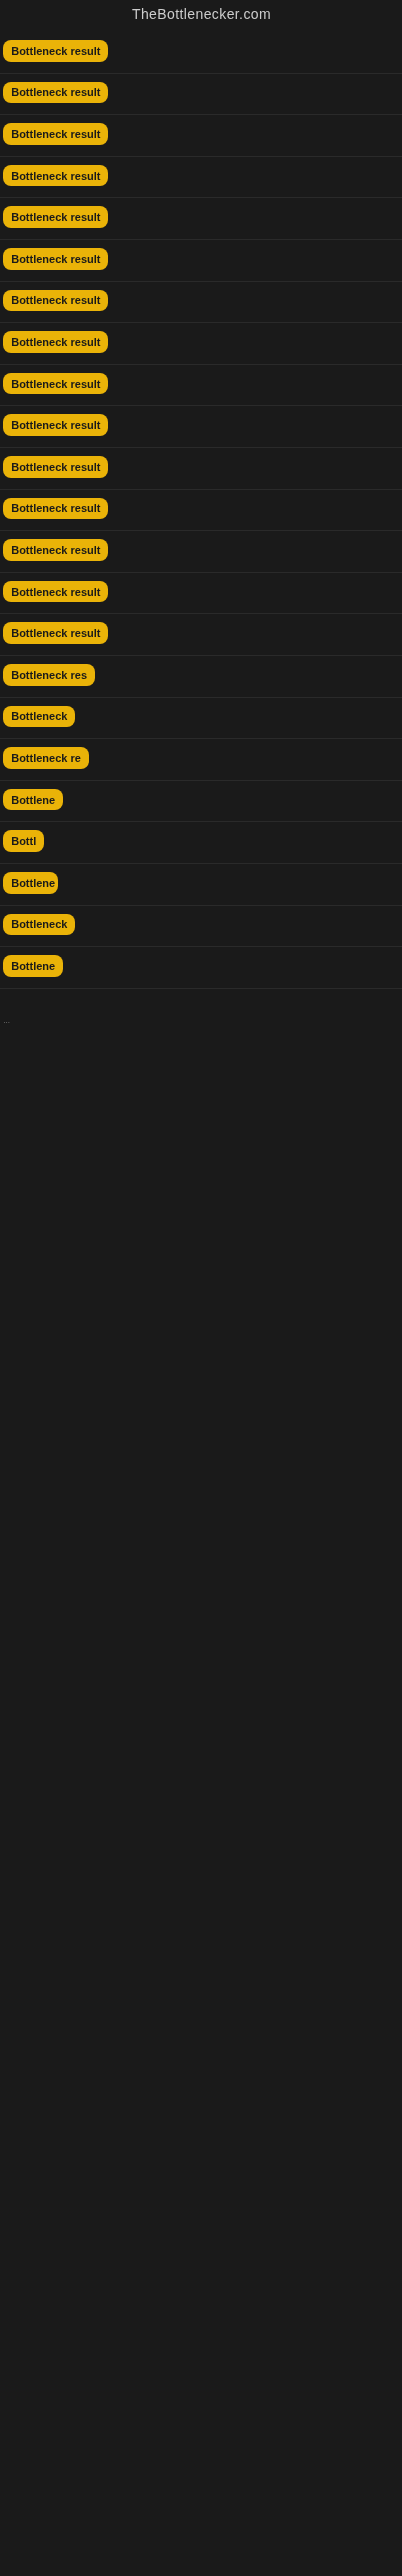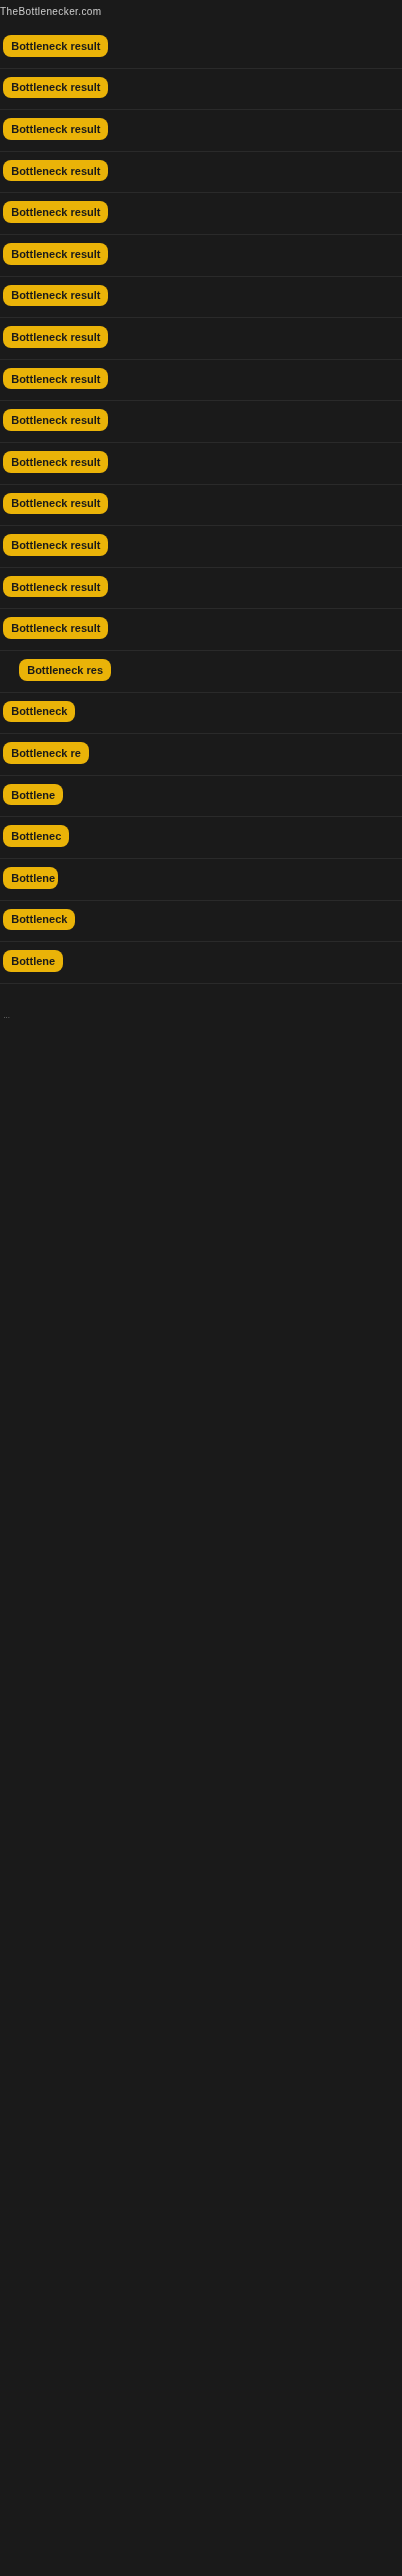--- a/index.html
+++ b/index.html
@@ -10,23 +10,24 @@
 
     body {
       width: 403px;
       min-height: 2576px;
       background-color: #1a1a1a;
       font-family: Arial, sans-serif;
       position: relative;
     }
 
     .site-header {
+      text-align: center;
       padding: 6.4px 0 9.7px 0;
       color: #cccccc;
-      font-size: 10px;
+      font-size: 14px;
       font-weight: normal;
       letter-spacing: 0.4px;
     }
 
     .bottleneck-badge {
       display: inline-block;
       background-color: #eab308;
       color: #1a1a1a;
       font-size: 11px;
       font-weight: bold;
@@ -65,25 +66,25 @@
     <div class="result-row"><span class="bottleneck-badge">Bottleneck result</span></div>
     <div class="result-row"><span class="bottleneck-badge">Bottleneck result</span></div>
     <div class="result-row"><span class="bottleneck-badge">Bottleneck result</span></div>
     <div class="result-row"><span class="bottleneck-badge">Bottleneck result</span></div>
     <div class="result-row"><span class="bottleneck-badge">Bottleneck result</span></div>
     <div class="result-row"><span class="bottleneck-badge">Bottleneck result</span></div>
     <div class="result-row"><span class="bottleneck-badge">Bottleneck result</span></div>
     <div class="result-row"><span class="bottleneck-badge">Bottleneck result</span></div>
     <div class="result-row"><span class="bottleneck-badge">Bottleneck result</span></div>
     <div class="result-row"><span class="bottleneck-badge">Bottleneck result</span></div>
-    <div class="result-row"><span class="bottleneck-badge" style="max-width: 97px; overflow: hidden; margin-left: 16px;">Bottleneck res</span></div>
+    <div class="result-row"><span class="bottleneck-badge" style="max-width: 97px; overflow: hidden;">Bottleneck res</span></div>
     <div class="result-row"><span class="bottleneck-badge" style="max-width: 72px; overflow: hidden;">Bottleneck</span></div>
     <div class="result-row"><span class="bottleneck-badge" style="max-width: 89px; overflow: hidden; text-align: center;">Bottleneck re</span></div>
     <div class="result-row"><span class="bottleneck-badge" style="max-width: 60px; overflow: hidden;">Bottlene</span></div>
-    <div class="result-row"><span class="bottleneck-badge" style="max-width: 66px; overflow: hidden;">Bottlenec</span></div>
+    <div class="result-row"><span class="bottleneck-badge" style="max-width: 44px; overflow: hidden;">Bottl</span></div>
     <div class="result-row"><span class="bottleneck-badge" style="max-width: 55px; overflow: hidden;">Bottlene</span></div>
     <div class="result-row"><span class="bottleneck-badge" style="max-width: 72px; overflow: hidden;">Bottleneck</span></div>
     <div class="result-row"><span class="bottleneck-badge" style="max-width: 60px; overflow: hidden;">Bottlene</span></div>
   </div>
 
 <div id="ellipsis-container" style="position:relative; height: 483px;">
   <span class="ellipsis-text" id="ellipsis-symbol" style="margin-top: 24px;">...</span>
 </div>
 
 

